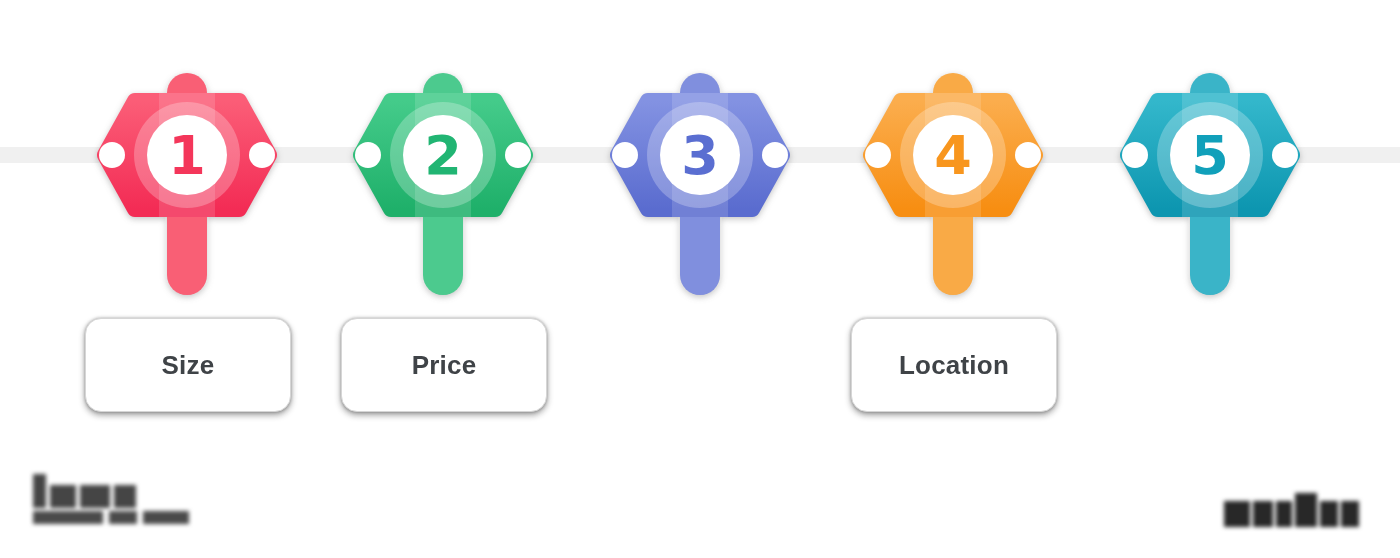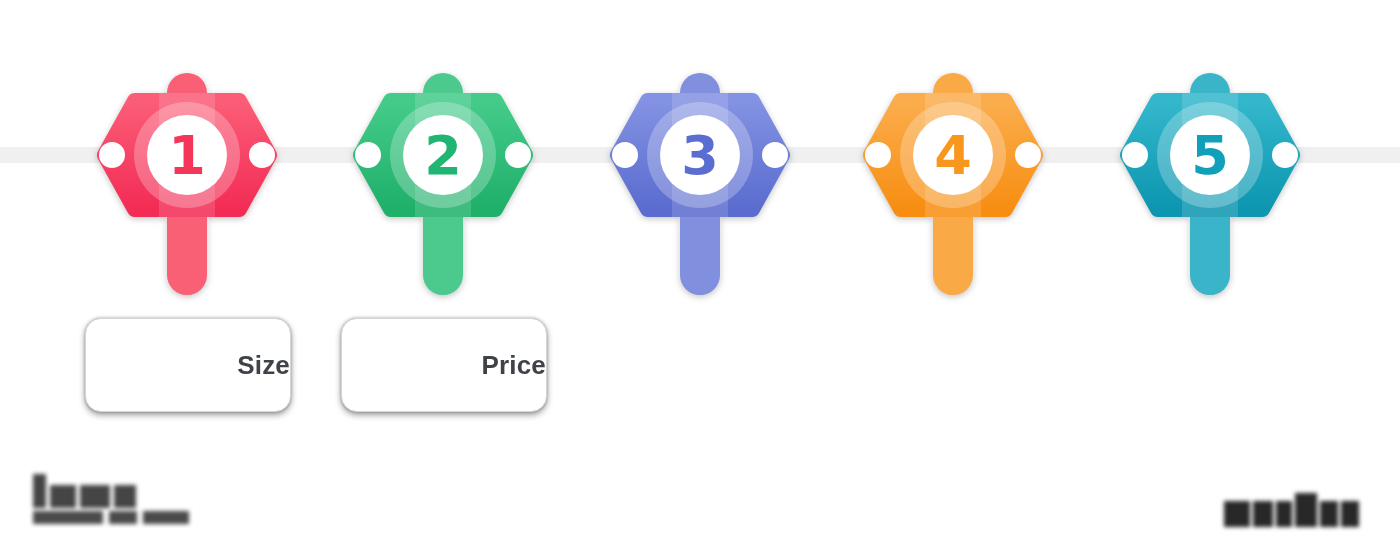--- a/index.html
+++ b/index.html
@@ -37,21 +37,21 @@
     position: absolute;
     top: 318px;
     width: 204px;
     height: 92px;
     background: #ffffff;
     border: 1px solid #d6d6d6;
     border-radius: 16px;
     box-shadow: 0 3px 6px rgba(25,25,25,0.42), 0 0 3px rgba(25,25,25,0.30);
     display: flex;
     align-items: center;
-    justify-content: flex-end;
+    justify-content: center;
   }
   .label-box span {
     font-size: 26px;
     font-weight: 600;
     color: #3f4347;
     letter-spacing: 0.2px;
   }
 
   
   .wm { position: absolute; }
@@ -177,20 +177,23 @@
     <text x="120" y="95" text-anchor="middle" dominant-baseline="central" fill="#11A0BA">5</text>
     <circle cx="45" cy="95" r="13" fill="#ffffff"></circle>
     <circle cx="195" cy="95" r="13" fill="#ffffff"></circle>
   </svg>
 
   <div class="label-box" style="left:85px">
     <span>Size</span>
   </div>
   <div class="label-box" style="left:341px">
     <span>Price</span>
+  </div>
+  <div class="label-box" style="left:851px">
+    <span>Location</span>
   </div>
 
   <div class="wm left-logo blur-strong">
     <div class="wm-row r1">
       <div class="wm-block" style="width:13px;height:34px"></div>
       <div class="wm-block" style="width:26px;height:23px"></div>
       <div class="wm-block" style="width:30px;height:23px"></div>
       <div class="wm-block" style="width:22px;height:23px"></div>
     </div>
     <div class="wm-row r2">

